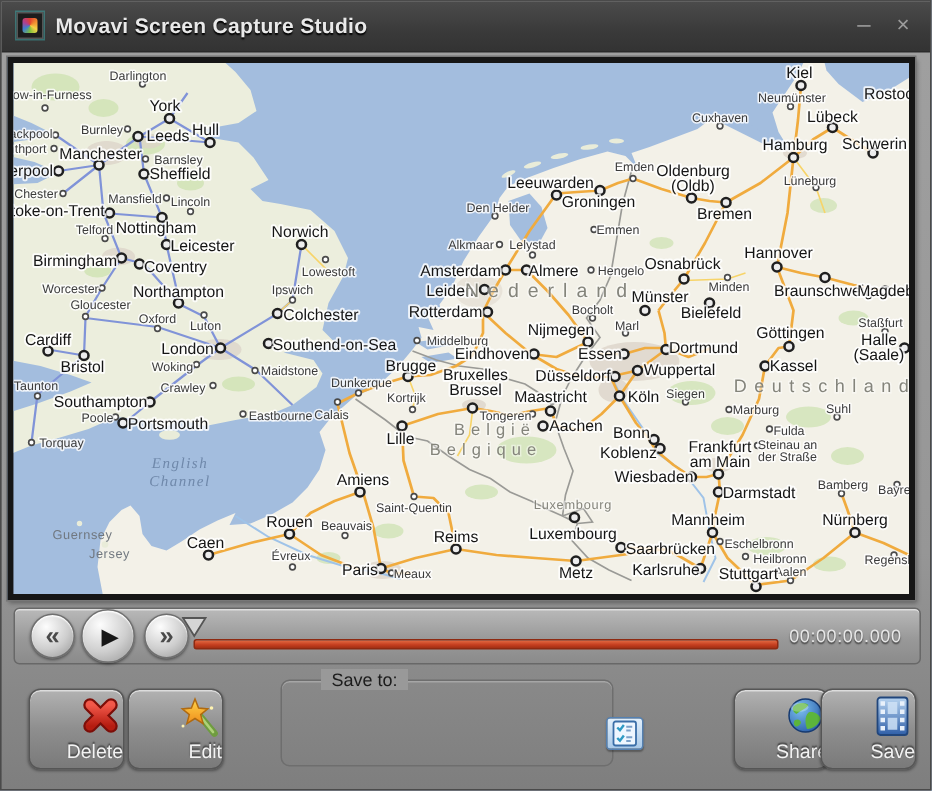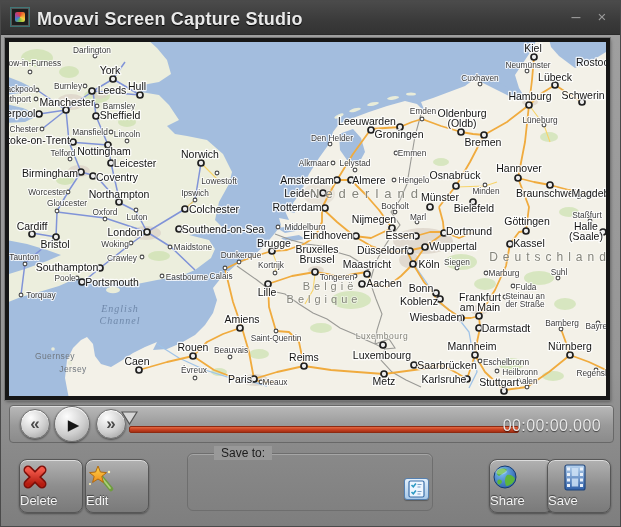--- a/index.html
+++ b/index.html
@@ -6,21 +6,21 @@
   .window{position:relative;width:621px;height:527px;overflow:hidden;
     background:linear-gradient(180deg,#a0a0a0 0%,#969696 70%,#7e7e7e 100%);
     border:1px solid #4a4a4a;box-sizing:border-box;}
   
   .titlebar{position:absolute;left:0;top:0;right:0;height:33px;
     background:linear-gradient(180deg,#4b4b4b,#3a3a3a 60%,#333);border-bottom:1px solid #2a2a2a;}
   .app-icon{position:absolute;left:10px;top:7px;width:18px;height:18px;background:#1d1d1d;
     border:1px solid #555;box-sizing:border-box;outline:1px solid rgba(60,160,160,.55);}
   .app-icon i{position:absolute;left:3px;top:3px;right:3px;bottom:3px;display:block;
     background:conic-gradient(#e04030,#f09030,#f5d348,#7fbf3c,#3f7fd0,#b04090,#e04030);border-radius:2px;}
-  .title-text{position:absolute;left:36px;top:8px;font-size:18px;font-weight:bold;color:#e9e9e9;
+  .title-text{position:absolute;left:36px;top:8px;font-size:14px;font-weight:bold;color:#e9e9e9;
     text-shadow:0 1px 1px #000;letter-spacing:.2px;}
   .win-btn{position:absolute;top:6px;width:20px;height:20px;color:#9b9b9b;font-size:16px;
     line-height:20px;text-align:center;cursor:default;}
   .win-btn.min{right:34px;}
   .win-btn.close{right:8px;font-size:15px;}
   
   .map-frame{position:absolute;left:4px;top:37px;width:605px;height:362px;box-sizing:border-box;
     border:4px solid #161616;background:#a3bdde;overflow:hidden;
     box-shadow:0 0 0 1px #777,1px 2px 3px rgba(0,0,0,.35);}
   .map-frame svg{display:block;width:597px;height:354px;}
@@ -43,35 +43,35 @@
     background:radial-gradient(circle at 35% 28%,#fdfdfd,#cecece 55%,#9c9c9c 95%);
     border:1px solid #6f6f6f;box-shadow:0 1px 2px rgba(0,0,0,.45),inset 0 1px 1px #fff;
     box-sizing:border-box;color:#4a4a4a;}
   .pb-rew{left:10px;top:3px;width:30px;height:30px;font-size:17px;font-weight:bold;line-height:27px;}
   .pb-play{left:44px;top:0px;width:36px;height:36px;font-size:15px;line-height:35px;color:#161616;padding-left:3px;}
   .pb-fwd{left:86px;top:3px;width:30px;height:30px;font-size:17px;font-weight:bold;line-height:27px;}
   .pb-track{position:absolute;left:119px;top:20px;width:390px;height:7px;
     background:linear-gradient(180deg,#e26a43,#c63f20 55%,#a33014);
     border:1px solid #8d2a12;border-radius:2px;box-sizing:border-box;}
   .pb-handle{position:absolute;left:111px;top:5px;width:17px;height:15px;}
-  .pb-time{position:absolute;right:12px;top:11px;font-size:16px;color:#e8e8e8;
+  .pb-time{position:absolute;right:12px;top:11px;font-size:12px;color:#e8e8e8;
     letter-spacing:.4px;text-shadow:0 1px 1px rgba(0,0,0,.6);}
   
   .big-btn{position:absolute;top:458px;width:64px;height:54px;border-radius:8px;cursor:default;
     background:linear-gradient(180deg,#b2b2b2,#8e8e8e 50%,#7a7a7a);
     border:1px solid #565656;box-sizing:border-box;
-    box-shadow:inset 0 1px 0 rgba(255,255,255,.55),0 1px 2px rgba(0,0,0,.4);text-align:left;}
+    box-shadow:inset 0 1px 0 rgba(255,255,255,.55),0 1px 2px rgba(0,0,0,.4);text-align:right;}
   .big-btn svg{margin-top:4px;}
   .big-btn .lbl{position:absolute;left:0;right:0;bottom:4px;font-size:13px;color:#f3f3f3;
     text-shadow:0 -1px 1px rgba(0,0,0,.55);}
   .btn-delete{left:18px;}
   .btn-edit{left:84px;}
   .btn-share{left:470px;margin-left:18px;}
   .btn-save{left:546px;padding-left:12px;}
-  .saveto{position:absolute;left:186px;top:452px;width:246px;height:58px;border:1px solid #6e6e6e;
+  .saveto{position:absolute;left:186px;top:452px;width:222px;height:58px;border:1px solid #6e6e6e;
     border-radius:6px;box-sizing:border-box;box-shadow:inset 0 1px 0 rgba(255,255,255,.25);}
   .saveto .legend{position:absolute;left:26px;top:-8px;padding:0 7px;font-size:12px;color:#1c1c1c;
     background:#999;}
   .combo{position:absolute;left:10px;top:24px;width:198px;height:22px;background:#fff;
     border:1px solid #4c4c4c;box-sizing:border-box;box-shadow:inset 1px 1px 2px rgba(0,0,0,.25);}
   .combo .val{position:absolute;left:5px;top:3px;font-size:12px;color:#000;}
   .combo .dd{position:absolute;right:1px;top:1px;width:20px;height:18px;text-align:center;
     background:linear-gradient(180deg,#f4f4f4,#c9c9c9);border:1px solid #8a8a8a;box-sizing:border-box;
     font-size:8px;line-height:16px;color:#2a2a2a;}
   .opt-btn{position:absolute;left:216px;top:24px;width:25px;height:22px;border-radius:3px;

